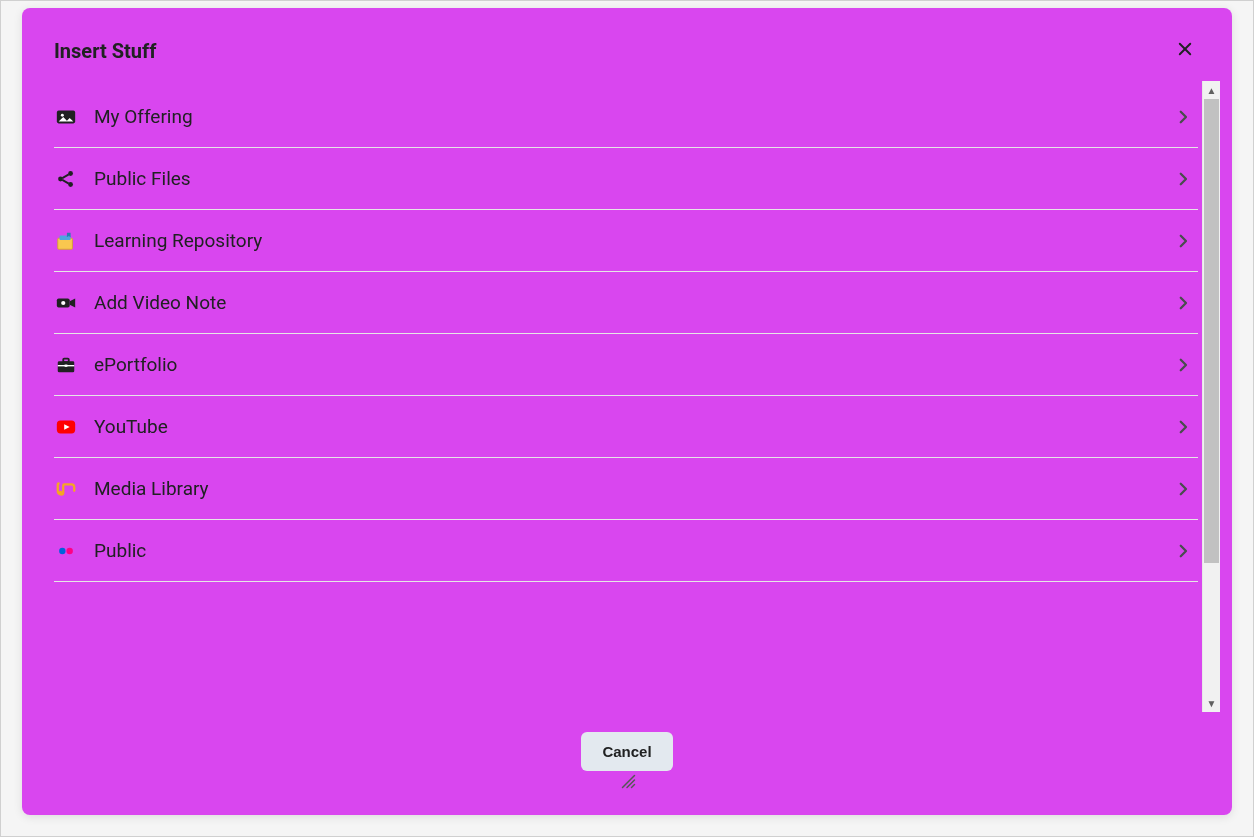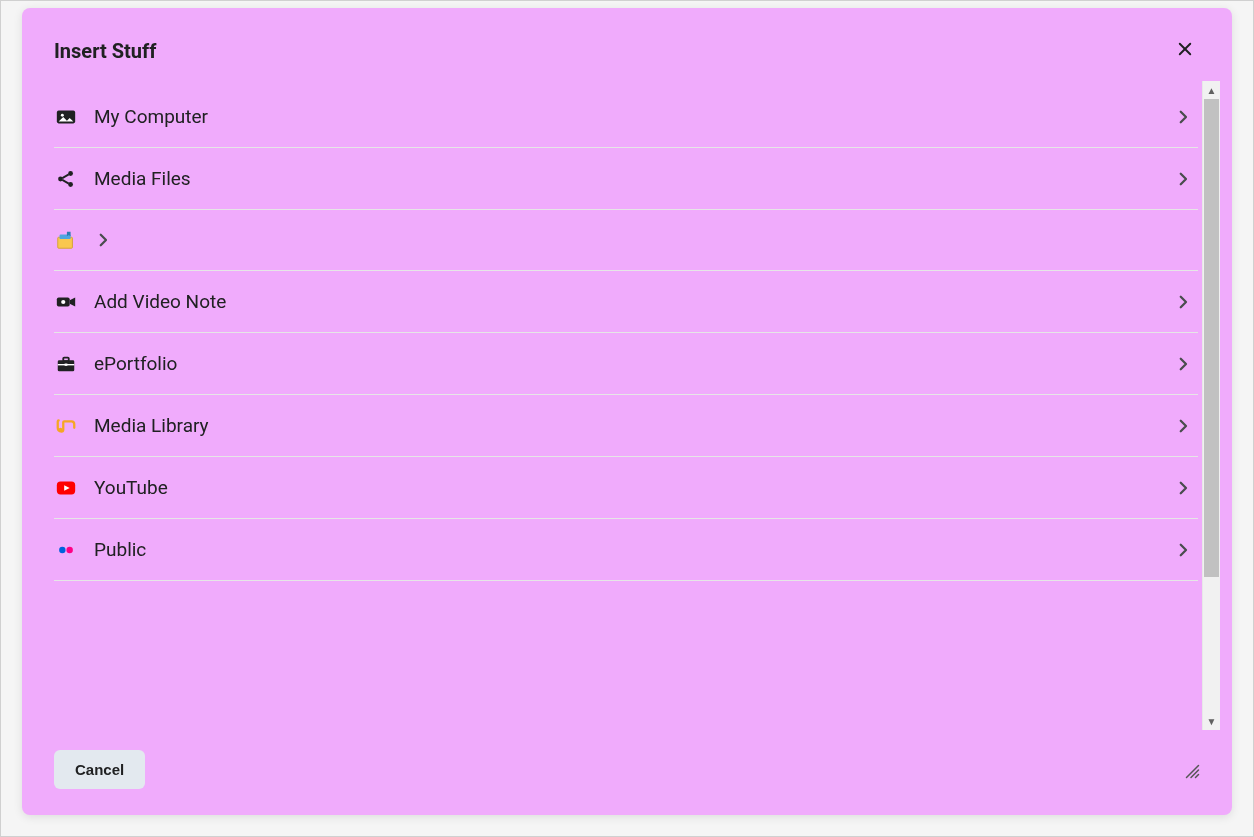--- a/index.html
+++ b/index.html
@@ -20,21 +20,21 @@
       inset: 0;
       background: #f5f5f5;
       border: 1px solid #d0d0d0;
     }
     .modal {
       position: absolute;
       left: 22px;
       top: 8px;
       right: 22px;
       bottom: 22px;
-      background: #f0abfc;
+      background: #d946ef;
       border-radius: 8px;
       box-shadow: 0 2px 10px rgba(0,0,0,0.1);
       display: flex;
       flex-direction: column;
       overflow: hidden;
     }
     .modal-header {
       display: flex;
       align-items: center;
       justify-content: space-between;
@@ -135,20 +135,21 @@
       right: 1px;
       top: 0;
       height: 78%;
       background: #c1c1c1;
     }
     .modal-footer {
       padding: 20px 32px 26px 32px;
       display: flex;
       align-items: center;
       justify-content: space-between;
+      flex-direction: column;
     }
     .cancel-btn {
       background: #e3e9ef;
       border: none;
       border-radius: 6px;
       padding: 11px 21px;
       font-size: 15px;
       font-weight: 600;
       color: #202122;
       cursor: pointer;
@@ -186,55 +187,56 @@
       <ul class="list">
 
         <li class="list-item">
           <span class="item-icon">
             <svg viewBox="0 0 24 24" width="22" height="22">
               <rect x="2" y="5" width="20" height="14" rx="2" fill="#202122"></rect>
               <circle cx="8" cy="10" r="1.6" fill="#fff"></circle>
               <path d="M4 17 L9 12 L13 16 L16 13 L20 17 Z" fill="#fff"></path>
             </svg>
           </span>
-          <span class="item-label">My Computer</span>
+          <span class="item-label">My Offering</span>
           <span class="item-chevron">
             <svg viewBox="0 0 24 24" fill="none" stroke="currentColor" stroke-width="3" stroke-linecap="round" stroke-linejoin="round">
                 <polyline points="9 5 16 12 9 19"></polyline>
               </svg>
           </span>
         </li>
 
 
         <li class="list-item">
           <span class="item-icon">
             <svg viewBox="0 0 24 24" width="22" height="22">
               <circle cx="6" cy="12" r="2.6" fill="#202122"></circle>
               <circle cx="17" cy="6" r="2.6" fill="#202122"></circle>
               <circle cx="17" cy="18" r="2.6" fill="#202122"></circle>
               <line x1="8" y1="11" x2="15" y2="7" stroke="#202122" stroke-width="2"></line>
               <line x1="8" y1="13" x2="15" y2="17" stroke="#202122" stroke-width="2"></line>
             </svg>
           </span>
-          <span class="item-label">Media Files</span>
+          <span class="item-label">Public Files</span>
           <span class="item-chevron">
             <svg viewBox="0 0 24 24" fill="none" stroke="currentColor" stroke-width="3" stroke-linecap="round" stroke-linejoin="round">
                 <polyline points="9 5 16 12 9 19"></polyline>
               </svg>
           </span>
         </li>
 
         <li class="list-item">
           <span class="item-icon">
             <svg viewBox="0 0 24 24" width="22" height="22">
               <rect x="3" y="9" width="16" height="12" rx="1" fill="#f9c74f" stroke="#d4a030" stroke-width="1"></rect>
               <rect x="5" y="6" width="12" height="5" rx="1" fill="#4ea5e0"></rect>
               <path d="M13 3 L17 3 L17 8 L15 6.5 L13 8 Z" fill="#2b7cb3"></path>
             </svg>
           </span>
+          <span class="item-label">Learning Repository</span>
           <span class="item-chevron">
             <svg viewBox="0 0 24 24" fill="none" stroke="currentColor" stroke-width="3" stroke-linecap="round" stroke-linejoin="round">
                 <polyline points="9 5 16 12 9 19"></polyline>
               </svg>
           </span>
         </li>
 
         <li class="list-item">
           <span class="item-icon">
             <svg viewBox="0 0 24 24" width="22" height="22">
@@ -264,40 +266,40 @@
           <span class="item-chevron">
             <svg viewBox="0 0 24 24" fill="none" stroke="currentColor" stroke-width="3" stroke-linecap="round" stroke-linejoin="round">
                 <polyline points="9 5 16 12 9 19"></polyline>
               </svg>
           </span>
         </li>
 
         <li class="list-item">
           <span class="item-icon">
             <svg viewBox="0 0 24 24" width="22" height="22">
+              <rect x="2" y="5" width="20" height="14" rx="4" fill="#ff0000"></rect>
+              <path d="M10 9 L16 12 L10 15 Z" fill="#fff"></path>
+            </svg>
+          </span>
+          <span class="item-label">YouTube</span>
+          <span class="item-chevron">
+            <svg viewBox="0 0 24 24" fill="none" stroke="currentColor" stroke-width="3" stroke-linecap="round" stroke-linejoin="round">
+                <polyline points="9 5 16 12 9 19"></polyline>
+              </svg>
+          </span>
+        </li>
+
+        <li class="list-item">
+          <span class="item-icon">
+            <svg viewBox="0 0 24 24" width="22" height="22">
               <path d="M4 6 Q3 6 3 7 L3 14 Q3 18 7 18 Q9 18 9 16 L9 8 Q9 7 10 7 L18 7 Q21 7 21 10 L21 14" fill="none" stroke="#f5a623" stroke-width="2.5" stroke-linecap="round"></path>
               <circle cx="6" cy="16" r="2" fill="#f5a623"></circle>
             </svg>
           </span>
           <span class="item-label">Media Library</span>
-          <span class="item-chevron">
-            <svg viewBox="0 0 24 24" fill="none" stroke="currentColor" stroke-width="3" stroke-linecap="round" stroke-linejoin="round">
-                <polyline points="9 5 16 12 9 19"></polyline>
-              </svg>
-          </span>
-        </li>
-
-        <li class="list-item">
-          <span class="item-icon">
-            <svg viewBox="0 0 24 24" width="22" height="22">
-              <rect x="2" y="5" width="20" height="14" rx="4" fill="#ff0000"></rect>
-              <path d="M10 9 L16 12 L10 15 Z" fill="#fff"></path>
-            </svg>
-          </span>
-          <span class="item-label">YouTube</span>
           <span class="item-chevron">
             <svg viewBox="0 0 24 24" fill="none" stroke="currentColor" stroke-width="3" stroke-linecap="round" stroke-linejoin="round">
                 <polyline points="9 5 16 12 9 19"></polyline>
               </svg>
           </span>
         </li>
 
         <li class="list-item">
           <span class="item-icon">
             <svg viewBox="0 0 24 24" width="22" height="22">

